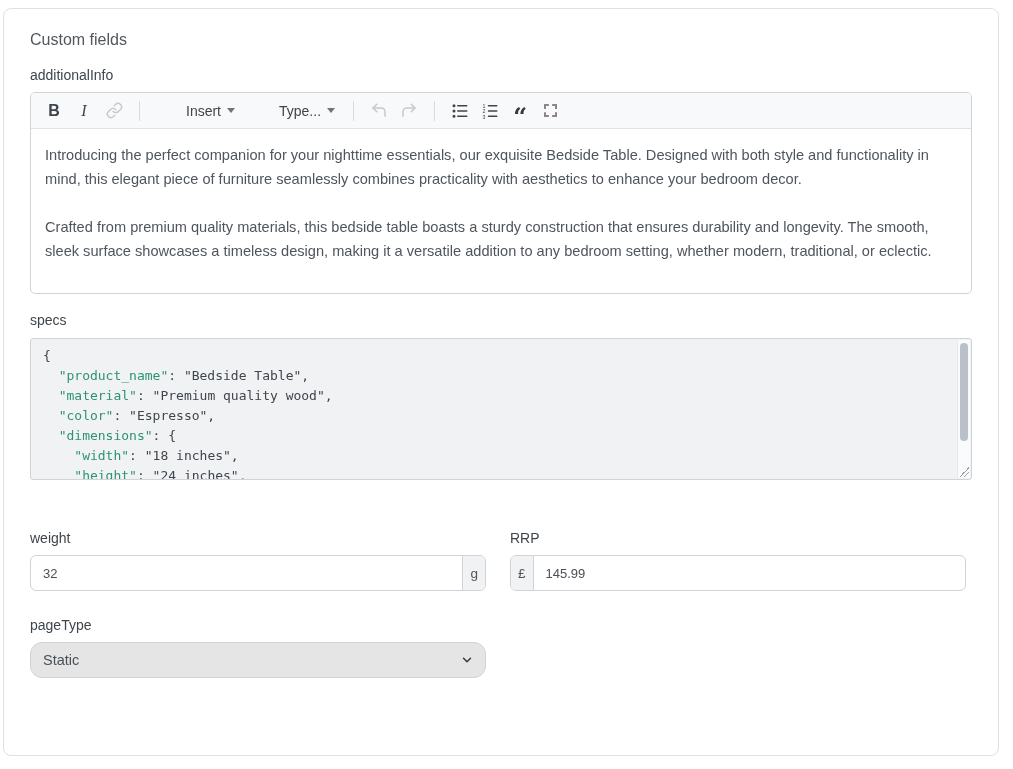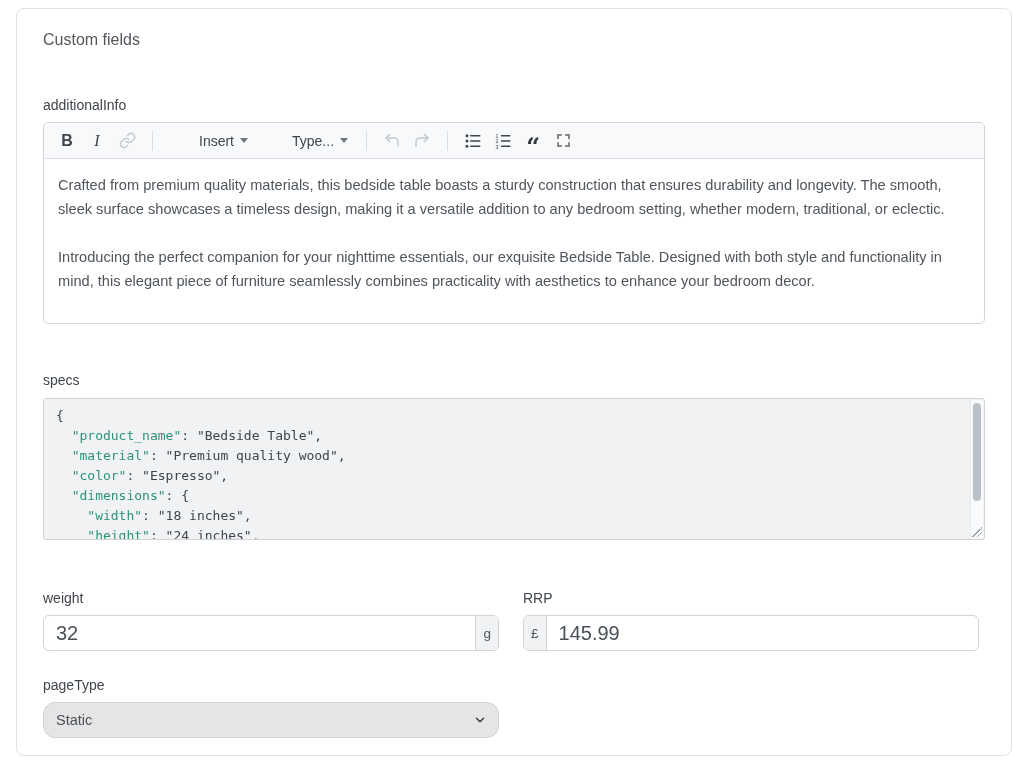--- a/index.html
+++ b/index.html
@@ -1,23 +1,23 @@
 <!DOCTYPE html>
 <html><head>
 <meta charset="utf-8">
 <style>
   * { margin:0; padding:0; box-sizing:border-box; }
   html,body { width:1013px; height:769px; background:#fff; font-family:"Liberation Sans", sans-serif; }
   .card {
-    position:absolute; left:16px; top:8px; width:996px; height:748px;
+    position:absolute; left:3px; top:8px; width:996px; height:748px;
     background:#fff; border:1px solid #dee2e6; border-radius:8px;
     padding:22px 26px 20px 26px;
   }
   .card-title { font-size:16px; color:#52575d; font-weight:400; }
-  .field-label { font-size:14px; color:#3f454c; margin-top:48px; }
+  .field-label { font-size:14px; color:#3f454c; margin-top:18px; }
 
   
   .rte { margin-top:9px; border:1px solid #ced4da; border-radius:5px; overflow:hidden; background:#fff; }
   .rte-toolbar {
     height:36px; background:#f8f9fa; border-bottom:1px solid #dfe3e7;
     display:flex; align-items:center; padding:0 10px; gap:4px;
   }
   .tb-btn {
     min-width:26px; height:26px; display:flex; align-items:center; justify-content:center;
     border:none; background:transparent; border-radius:4px; cursor:pointer;
@@ -65,21 +65,21 @@
   .row.first { margin-top:50px; }
   .row.second { margin-top:26px; }
   .col { width:456px; }
   .col .field-label { margin-top:0; }
   .input-group {
     margin-top:9px; display:flex; height:36px;
     border:1px solid #ced4da; border-radius:6px; background:#fff; overflow:hidden;
   }
   .text-input {
     flex:1; min-width:0; border:none; outline:none; background:transparent;
-    font-family:"Liberation Sans", sans-serif; font-size:20px; color:#495057; padding:0 12px;
+    font-family:"Liberation Sans", sans-serif; font-size:13px; color:#495057; padding:0 12px;
   }
   .addon {
     display:flex; align-items:center; justify-content:center;
     background:#f0f2f4; color:#4f555c; font-size:13.5px; padding:0 7px;
   }
   .addon.left { border-right:1px solid #ced4da; }
   .addon.right { border-left:1px solid #ced4da; }
   .select-wrap { position:relative; margin-top:9px; }
   .select-input {
     width:100%; height:36px; border:1px solid #ced4da; border-radius:12px; background:#e5e5e5;
@@ -159,22 +159,22 @@
         </span>
       </button>
       <button class="tb-btn">
         <span class="quote-glyph">“</span>
       </button>
       <button class="tb-btn">
         <span class="dash-square"></span>
       </button>
     </div>
     <div class="rte-content">
+      <p>Introducing the perfect companion for your nighttime essentials, our exquisite Bedside Table. Designed with both style and functionality in mind, this elegant piece of furniture seamlessly combines practicality with aesthetics to enhance your bedroom decor.</p>
       <p>Crafted from premium quality materials, this bedside table boasts a sturdy construction that ensures durability and longevity. The smooth, sleek surface showcases a timeless design, making it a versatile addition to any bedroom setting, whether modern, traditional, or eclectic.</p>
-      <p>Introducing the perfect companion for your nighttime essentials, our exquisite Bedside Table. Designed with both style and functionality in mind, this elegant piece of furniture seamlessly combines practicality with aesthetics to enhance your bedroom decor.</p>
     </div>
   </div>
 
   <div class="field-label">specs</div>
   <div class="code-wrap">
     <div class="code-area" id="specs-code">
         <div class="code-line">{</div>
         <div class="code-line">  <span class="code-key">"product_name"</span>: "Bedside Table",</div>
         <div class="code-line">  <span class="code-key">"material"</span>: "Premium quality wood",</div>
         <div class="code-line">  <span class="code-key">"color"</span>: "Espresso",</div>

